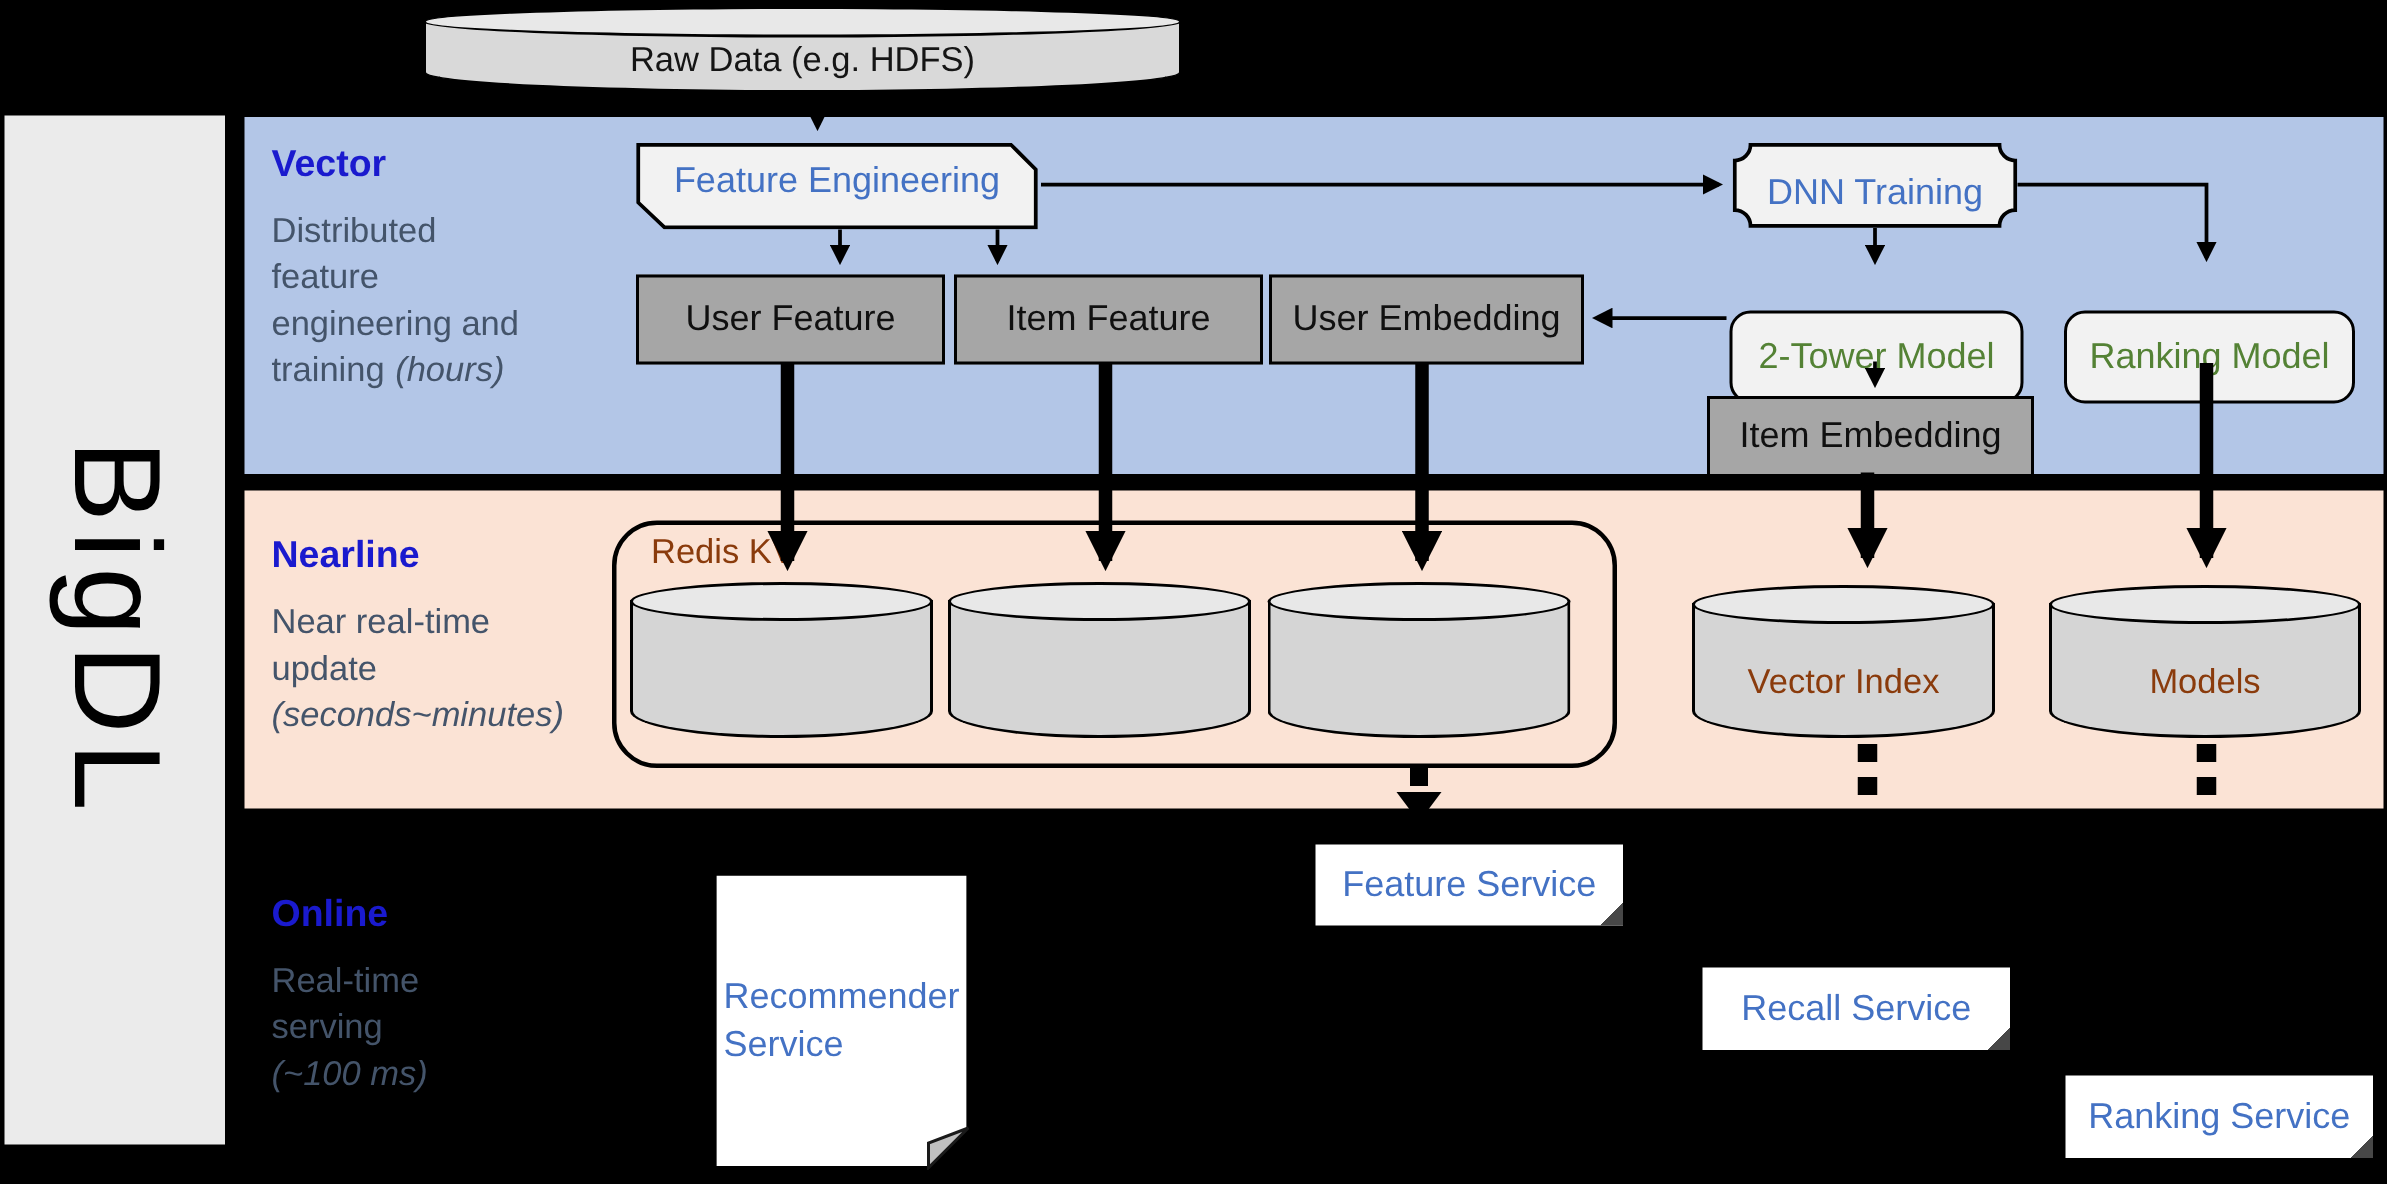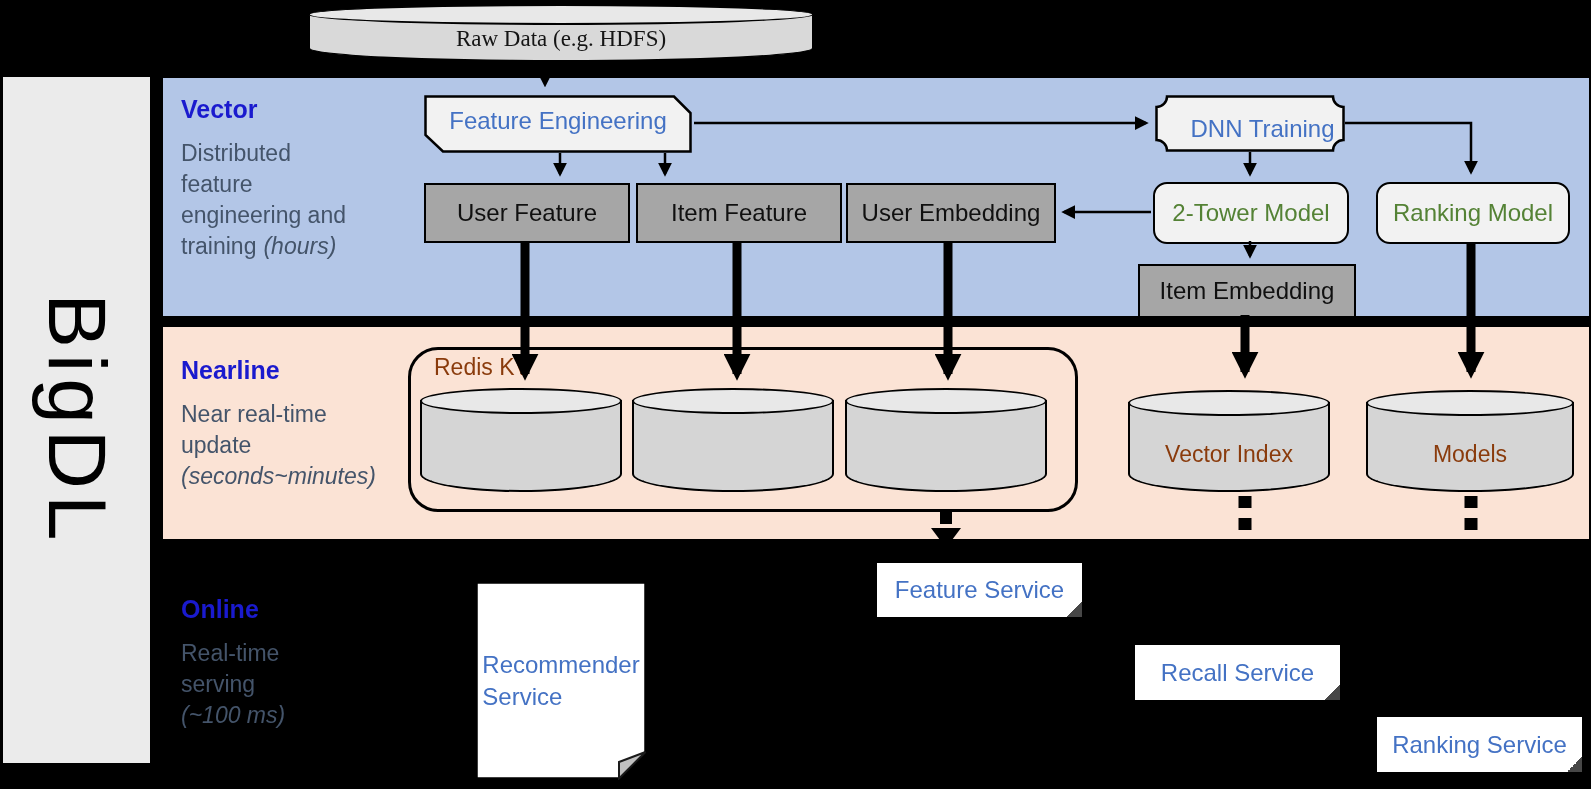--- a/index.html
+++ b/index.html
@@ -21,21 +21,21 @@
   .band-sub{font-size:23px;line-height:1.35;color:var(--subtitle_gray,#44546a);}
   .band-sub .sub-main{white-space:pre-line;}
   .band-sub.it-inline i{margin-left:7px;}
   .band-sub.it-block i{display:block;}
 
   
   .node{position:absolute;display:flex;align-items:center;justify-content:center;
         font-size:24px;text-align:center;}
   .node-dark{background:var(--node_dark,#a6a6a6);border:2.5px solid #000;color:#101010;}
   .node-round{background:var(--node_light,#f2f2f2);border:2.5px solid #000;border-radius:14px;
-              color:var(--text_green,#548235);}
+              color:var(--text_green,#548235);margin-top:25px;}
   .shape-node{position:absolute;}
   .shape-node svg{position:absolute;left:0;top:0;}
   .shape-node .lbl{position:absolute;inset:0;display:flex;align-items:center;justify-content:center;
                    font-size:24px;color:var(--text_blue,#4472c4);}
 
   
   .cyl{position:absolute;}
   .cyl-body{position:absolute;left:0;right:0;top:12px;bottom:0;background:var(--cylinder_body,#d5d5d5);
             border:2.5px solid #000;border-top:none;border-radius:0 0 50% 50% / 0 0 18px 18px;}
   .cyl-top{position:absolute;left:0;right:0;top:0;height:26px;background:var(--cylinder_top,#e8e8e8);
@@ -90,34 +90,34 @@
     </div>
   </div>
   <div class="band-label" style="left:181px;top:595px;">
     <div class="band-title">Online</div>
     <div class="band-sub it-block">
       <span class="sub-main">Real-time
 serving</span><i>(~100 ms)</i>
     </div>
   </div>
 
-  <div class="cyl raw" style="left:308px;top:4px;width:506px;height:58px;font-family:Liberation Serif, serif;">
+  <div class="cyl raw" style="left:282px;top:4px;width:506px;height:58px;">
     <div class="cyl-body"></div>
     <div class="cyl-top"></div>
     <div class="cyl-lbl">Raw Data (e.g. HDFS)</div>
   </div>
 
   <div class="shape-node" style="left:424px;top:95px;width:268px;height:52px;">
     <svg width="268" height="58" viewBox="0 0 268 58">
       <path d="M1.5 1.5 H250 L266.5 18 V56.5 H19 L1.5 40 Z" fill="var(--node_light,#f2f2f2)" stroke="#000" stroke-width="2.5"></path>
     </svg>
     <div class="lbl">Feature Engineering</div>
   </div>
 
-  <div class="shape-node" style="left:1155px;top:95px;width:190px;height:68px;padding-left:25px;">
+  <div class="shape-node" style="left:1155px;top:95px;width:190px;height:68px;">
     <svg width="190" height="57" viewBox="0 0 190 57">
       <path d="M12 1.5 H178 A10.5 10.5 0 0 0 188.5 12 V45 A10.5 10.5 0 0 0 178 55.5 H12 A10.5 10.5 0 0 0 1.5 45 V12 A10.5 10.5 0 0 0 12 1.5 Z" fill="var(--node_light,#f2f2f2)" stroke="#000" stroke-width="2.5"></path>
     </svg>
     <div class="lbl">DNN Training</div>
   </div>
 
   <div class="node node-dark" style="left:424px;top:183px;width:202px;height:56px;">
     <span>User Feature</span>
   </div>
   <div class="node node-dark" style="left:636px;top:183px;width:202px;height:56px;">

